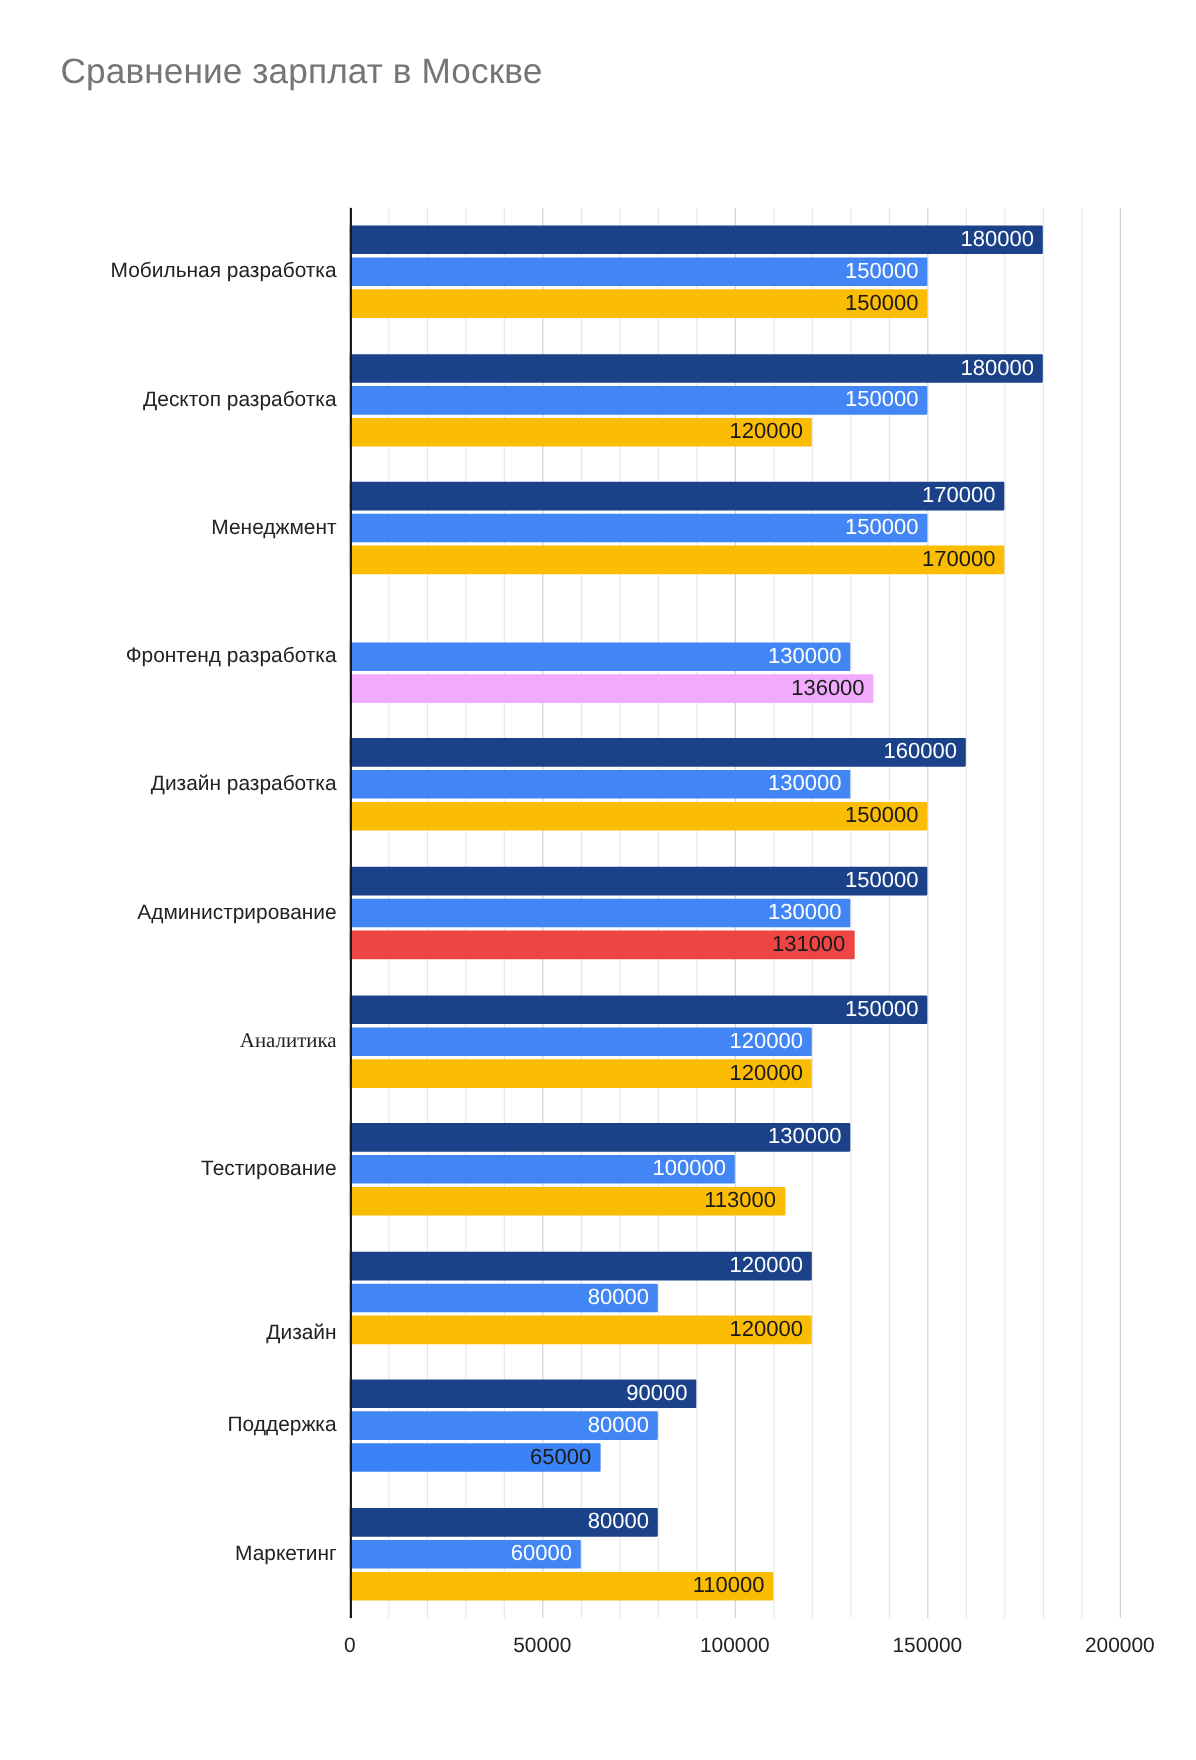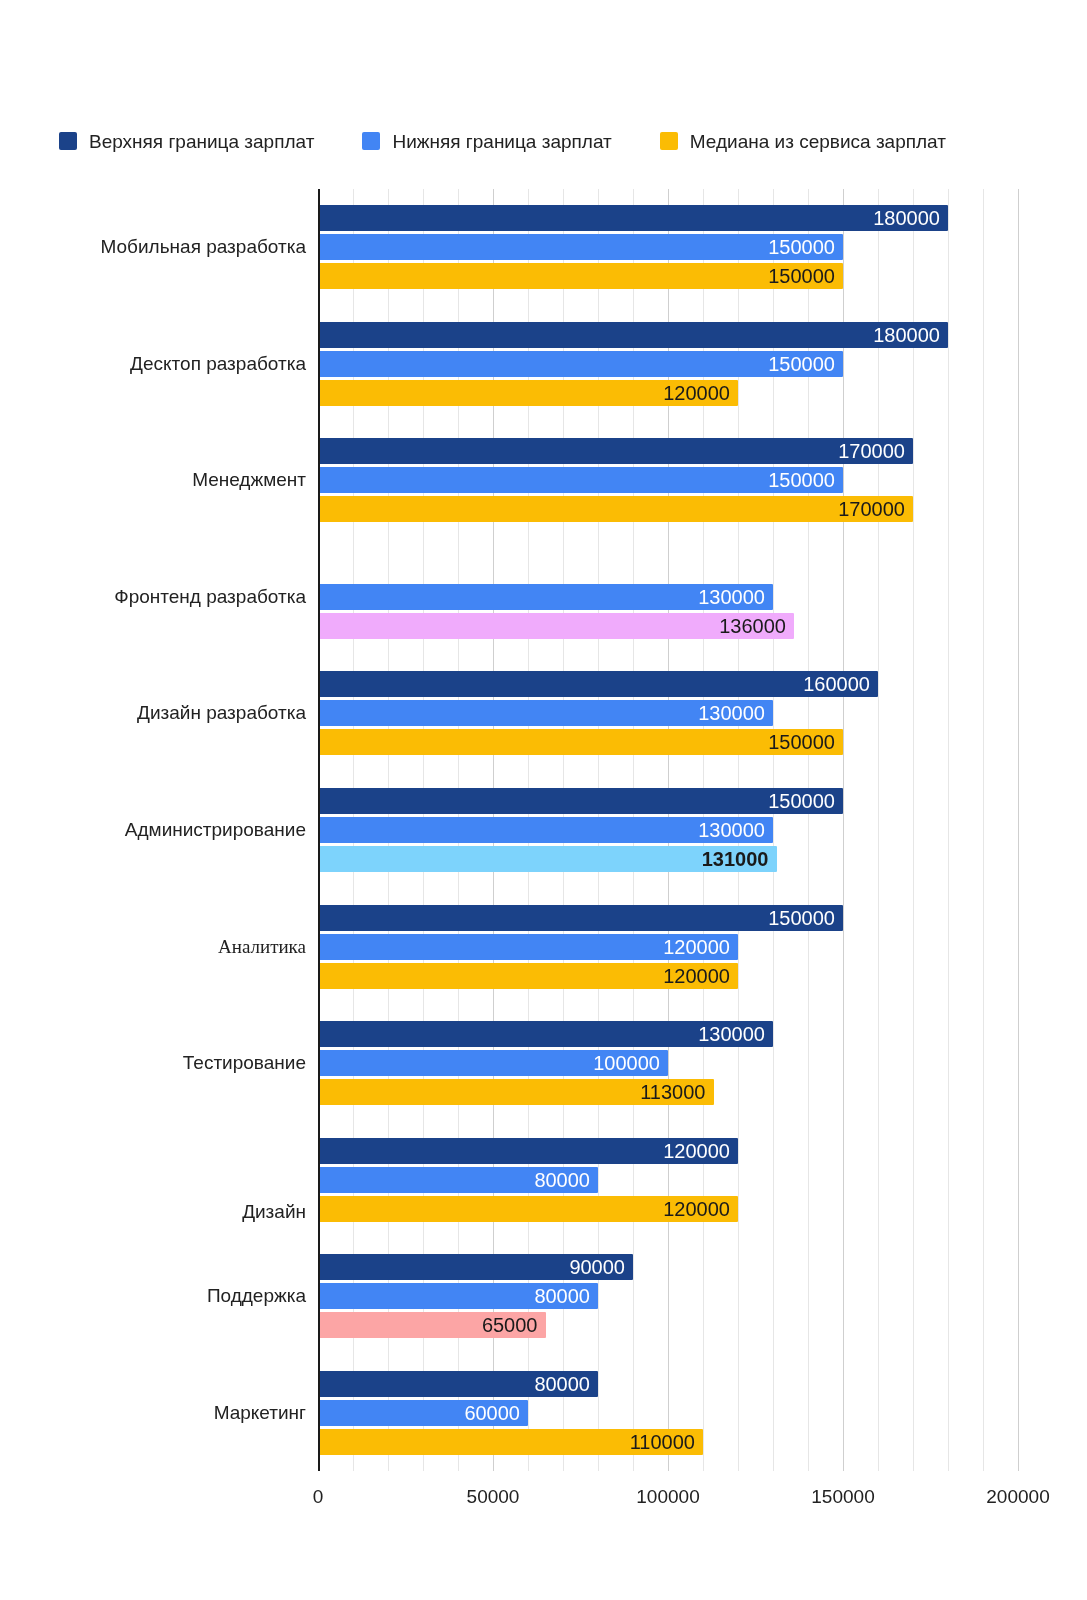--- a/index.html
+++ b/index.html
@@ -164,35 +164,22 @@
     color: #222222;
     transform: translateX(-50%);
     white-space: nowrap;
   }
 </style>
 </head>
 <body>
 
 <div id="chart-root">
 
-
-  <div id="legend">
-      <div class="legend-entry">
-        <span class="legend-swatch" style="background: rgb(27, 66, 137);"></span>
-        <span class="legend-label">Верхняя граница зарплат</span>
-      </div>
-      <div class="legend-entry">
-        <span class="legend-swatch" style="background: rgb(66, 133, 244);"></span>
-        <span class="legend-label">Нижняя граница зарплат</span>
-      </div>
-      <div class="legend-entry">
-        <span class="legend-swatch" style="background: rgb(251, 188, 4);"></span>
-        <span class="legend-label">Медиана из сервиса зарплат</span>
-      </div>
-    </div>
+  <div id="chart-title">Сравнение зарплат в Москве</div>
+
 
   <div id="cat-labels">
       <div class="cat-label" style="top: 58.2727px;">Мобильная разработка</div>
       <div class="cat-label" style="top: 174.818px;">Десктоп разработка</div>
       <div class="cat-label" style="top: 291.364px;">Менеджмент</div>
       <div class="cat-label" style="top: 407.909px;">Фронтенд разработка</div>
       <div class="cat-label" style="top: 524.455px;">Дизайн разработка</div>
       <div class="cat-label" style="top: 641px;">Администрирование</div>
       <div class="cat-label" style="top: 757.545px; font-family: Liberation Serif, serif;">Аналитика</div>
       <div class="cat-label" style="top: 874.091px;">Тестирование</div>
@@ -312,21 +299,21 @@
             <div class="bar" style="right: 0px; background: rgb(27, 66, 137);">
               <span class="bar-label light">150000</span>
             </div>
           </div>
           <div class="bar-row" style="top: 29px; width: 455px;">
             <div class="bar" style="right: 0px; background: rgb(66, 133, 244);">
               <span class="bar-label light">130000</span>
             </div>
           </div>
           <div class="bar-row" style="top: 58px; width: 458.5px;">
-            <div class="bar" style="right: 0px; background: #7dd3fc; font-weight: bold;">
+            <div class="bar" style="right: 0px; background: #ef4444;">
               <span class="bar-label dark">131000</span>
             </div>
           </div>
         </div>
         <div class="bar-group" style="top: 715.545px; height: 84px;">
           <div class="bar-row" style="top: 0px; width: 525px;">
             <div class="bar" style="right: 0px; background: rgb(27, 66, 137);">
               <span class="bar-label light">150000</span>
             </div>
           </div>
@@ -380,21 +367,21 @@
             <div class="bar" style="right: 0px; background: rgb(27, 66, 137);">
               <span class="bar-label light">90000</span>
             </div>
           </div>
           <div class="bar-row" style="top: 29px; width: 280px;">
             <div class="bar" style="right: 0px; background: rgb(66, 133, 244);">
               <span class="bar-label light">80000</span>
             </div>
           </div>
           <div class="bar-row" style="top: 58px; width: 227.5px;">
-            <div class="bar" style="right: 0px; background: #fca5a5;">
+            <div class="bar" style="right: 0px; background: #3b82f6;">
               <span class="bar-label dark">65000</span>
             </div>
           </div>
         </div>
         <div class="bar-group" style="top: 1181.73px; height: 84px;">
           <div class="bar-row" style="top: 0px; width: 280px;">
             <div class="bar" style="right: 0px; background: rgb(27, 66, 137);">
               <span class="bar-label light">80000</span>
             </div>
           </div>

